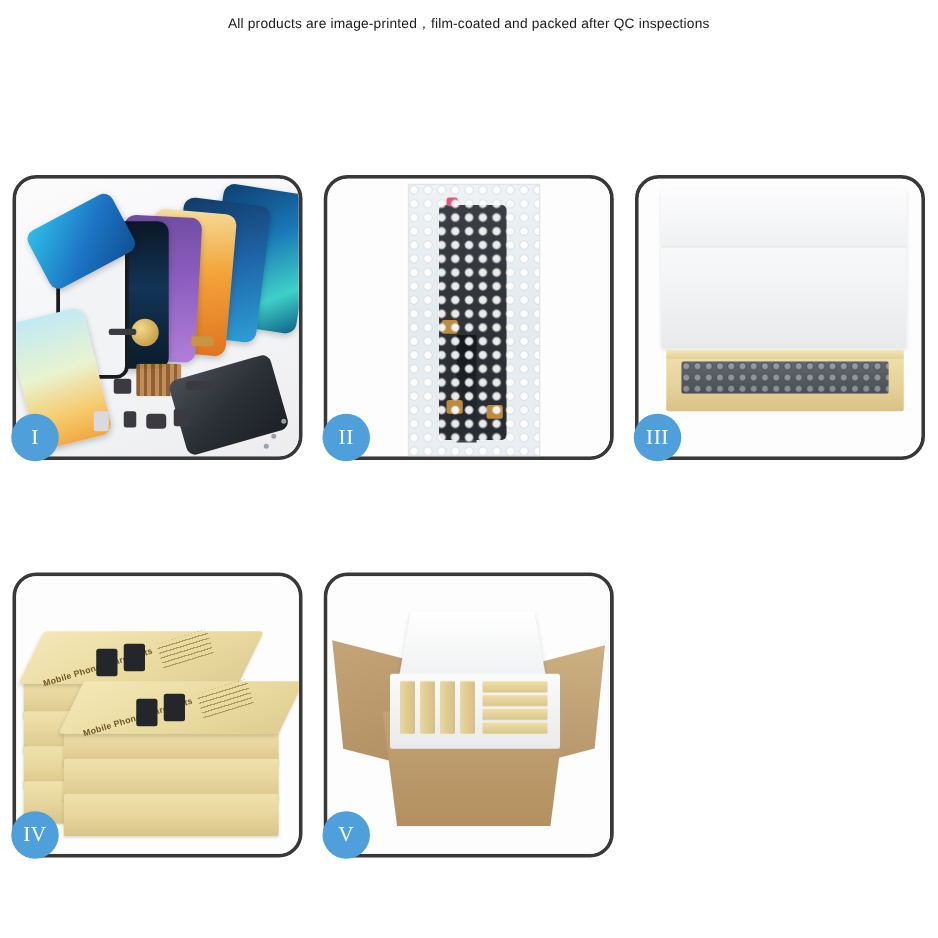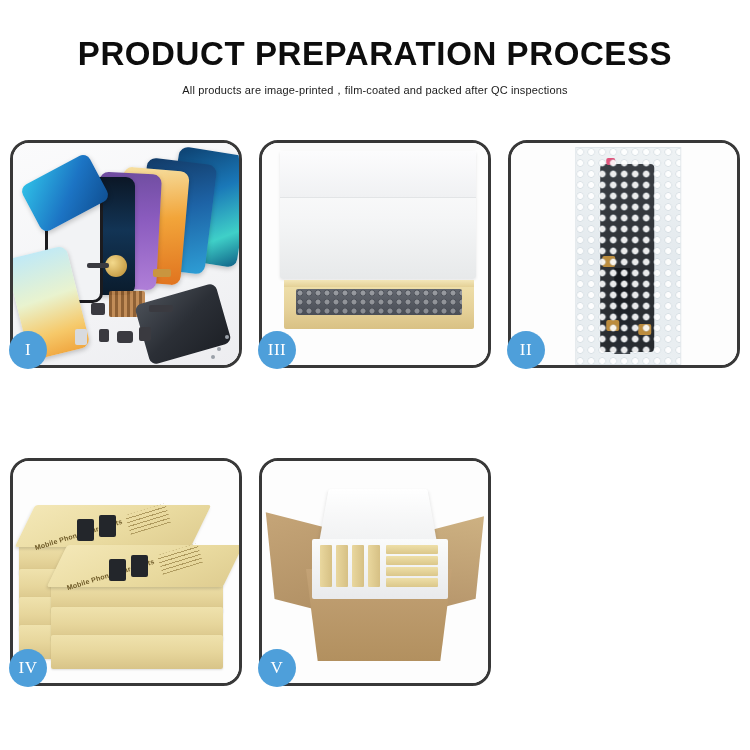--- a/index.html
+++ b/index.html
@@ -252,21 +252,20 @@
   }
   .c6-tape { position: absolute; background: rgba(150,120,80,.45); }
   .c6-seam { position: absolute; background: rgba(120,95,62,.4); }
 </style>
 </head>
 <body>
 
 <div class="page">
 
   <div class="header">
-    <h1 class="title">PRODUCT PREPARATION PROCESS</h1>
     <p class="subtitle">All products are image-printed，film-coated and packed after QC inspections</p>
   </div>
 
   <div class="grid">
 
     <div class="panel">
       <div class="panel-inner p1">
         <div class="phone ph-teal"></div>
         <div class="phone ph-blue"></div>
         <div class="phone ph-orange"></div>
@@ -287,43 +286,43 @@
         <div class="part" style="left:126px;top:184px;width:12px;height:14px;"></div>
         <div class="part" style="left:62px;top:186px;width:12px;height:16px;background:#d8dade;"></div>
         <div class="screw" style="right:18px;bottom:14px;"></div>
         <div class="screw" style="right:10px;bottom:26px;"></div>
         <div class="screw" style="right:24px;bottom:6px;"></div>
       </div>
       <div class="badge">I</div>
     </div>
 
     <div class="panel">
-      <div class="panel-inner p3">
-        <div class="foam-sheet"></div>
-        <div class="foam-fold"></div>
-        <div class="box3-body"></div>
-        <div class="box3-inner"></div>
-        <div class="box3-lip"></div>
-      </div>
-      <div class="badge">III</div>
-    </div>
-
-    <div class="panel">
       <div class="panel-inner p2">
         <div class="bubblepack">
           <div class="screen-in"></div>
           <div class="flex-tail"></div>
           <div class="gold-tab" style="left:26px;top:108px;"></div>
           <div class="gold-tab" style="left:30px;top:172px;"></div>
           <div class="gold-tab" style="left:62px;top:176px;"></div>
           <div class="pink-dot"></div>
           <div class="bubbles"></div>
         </div>
       </div>
       <div class="badge">II</div>
+    </div>
+
+    <div class="panel">
+      <div class="panel-inner p3">
+        <div class="foam-sheet"></div>
+        <div class="foam-fold"></div>
+        <div class="box3-body"></div>
+        <div class="box3-inner"></div>
+        <div class="box3-lip"></div>
+      </div>
+      <div class="badge">III</div>
     </div>
 
     <div class="panel">
       <div class="panel-inner p4">
         <div class="stack">
           <div class="kbox" style="left:0px;  top:58px;"></div>
           <div class="kbox" style="left:0px;  top:86px;"></div>
           <div class="kbox" style="left:0px;  top:114px;"></div>
           <div class="kbox" style="left:0px;  top:142px;"></div>
           <div class="kbox" style="left:32px; top:96px;"></div>

